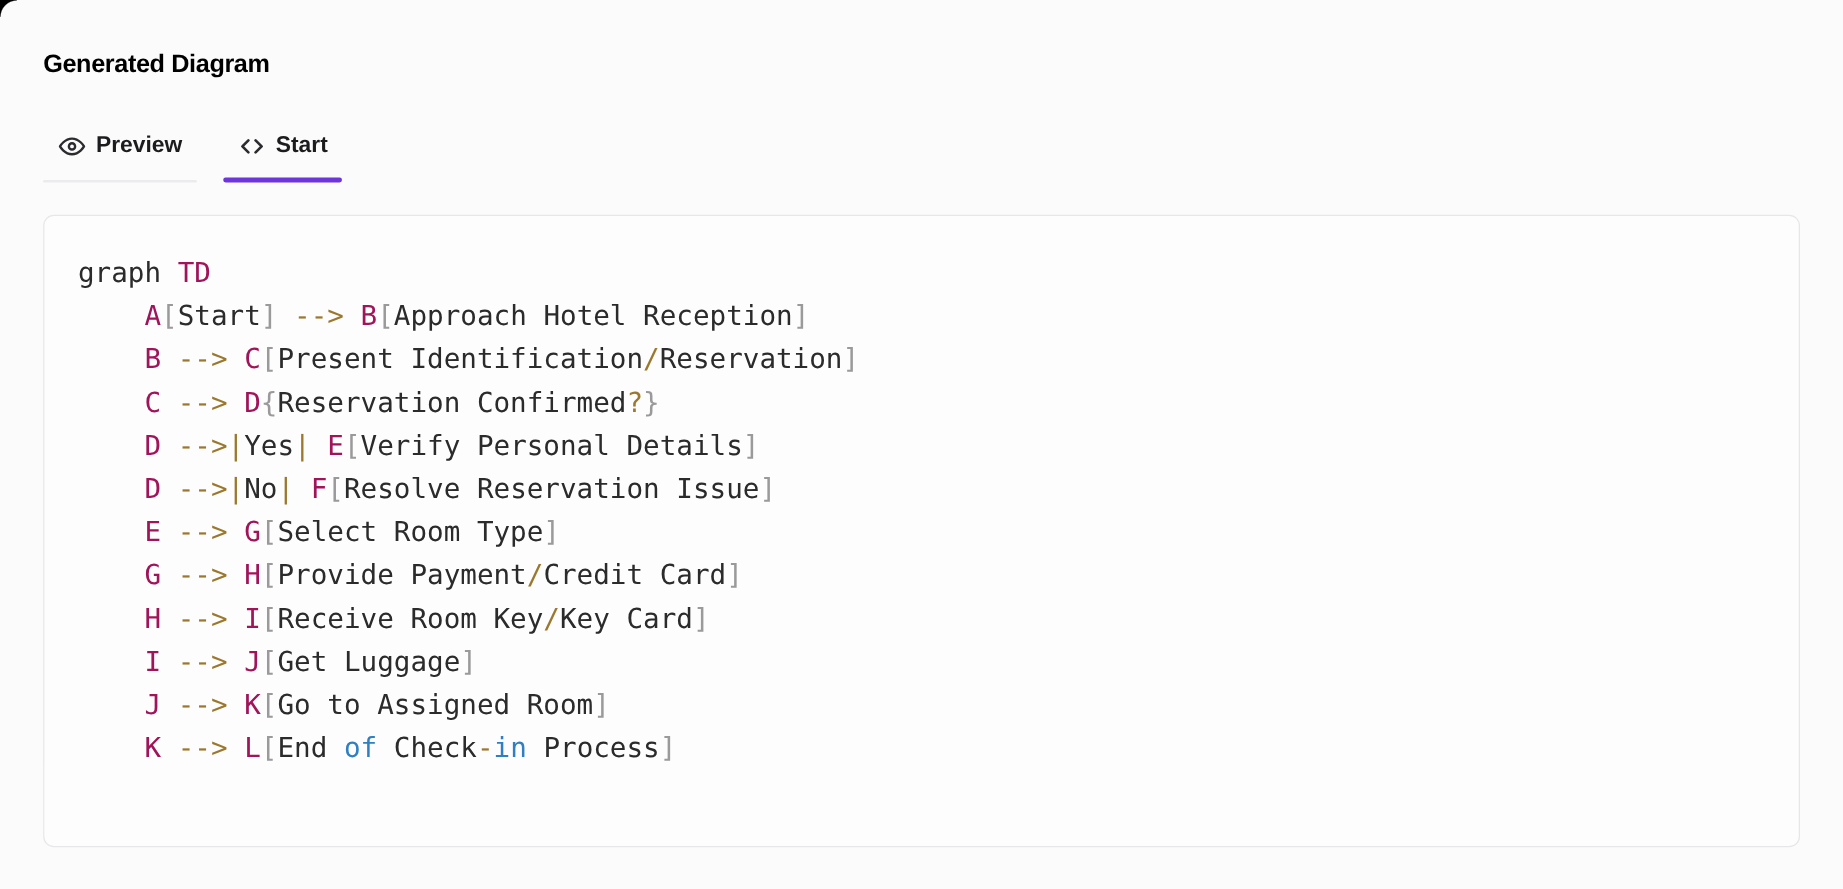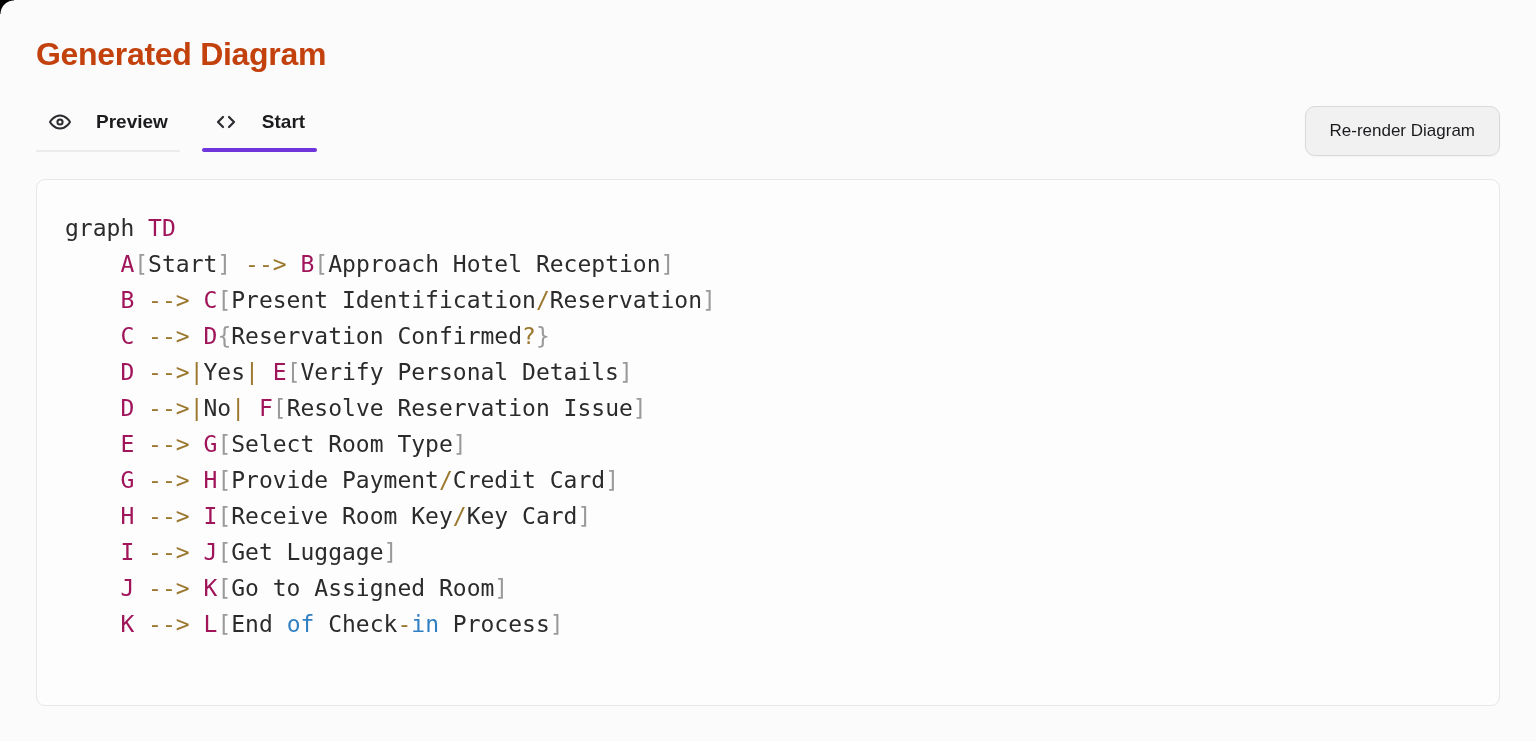--- a/index.html
+++ b/index.html
@@ -10,30 +10,30 @@
     position: relative;
     color: #18181b;
   }
   .corner-tl {
     position: absolute; top: 0; left: 0; width: 14px; height: 14px;
     background: radial-gradient(circle at 14px 14px, transparent 13px, #000 14px);
     pointer-events: none; z-index: 10;
   }
   .page { padding: 34px 36px 0 36px; position: relative; height: 100%; }
   .page-title {
-    font-size: 32px; font-weight: 700; color: #c2410c;
+    font-size: 21px; font-weight: 700; color: #000000;
     letter-spacing: -0.3px; line-height: 40px;
   }
   .tab-row {
     margin-top: 36px;
     display: flex; align-items: center; gap: 22px;
   }
   .tab {
     position: relative;
-    display: flex; align-items: center; gap: 24px;
+    display: flex; align-items: center; gap: 8px;
     padding: 0 12px 18px 12px;
     font-size: 19px; font-weight: 600; color: #1c1c1f;
     cursor: pointer;
   }
   .tab::after {
     content: ""; position: absolute; left: 0; right: 0; bottom: 0;
     height: 2px; background: #ebebed; border-radius: 2px;
   }
   .tab.active::after { height: 4px; background: var(--accent, #6d35db); }
   .tab .icon { display: flex; align-items: center; }
@@ -88,21 +88,20 @@
       <span class="icon">
         <svg viewBox="0 0 24 24" fill="none" stroke-width="2.2" stroke-linecap="round" stroke-linejoin="round">
           <polyline points="9 7 4 12 9 17"></polyline>
           <polyline points="15 7 20 12 15 17"></polyline>
         </svg>
       </span>
       <span>Start</span>
     </div>
   </div>
 
-  <button class="rerender-btn">Re-render Diagram</button>
 
   <div class="code-card">
     <div class="code-content">
         <div class="code-line"><span style="color: rgb(43, 43, 43);">graph </span><span style="color: rgb(160, 20, 90);">TD</span></div>
         <div class="code-line"><span style="color: rgb(43, 43, 43);">    </span><span style="color: rgb(160, 20, 90);">A</span><span style="color: rgb(154, 154, 154);">[</span><span style="color: rgb(43, 43, 43);">Start</span><span style="color: rgb(154, 154, 154);">]</span><span style="color: rgb(43, 43, 43);"> </span><span style="color: rgb(155, 120, 45);">--&gt;</span><span style="color: rgb(43, 43, 43);"> </span><span style="color: rgb(160, 20, 90);">B</span><span style="color: rgb(154, 154, 154);">[</span><span style="color: rgb(43, 43, 43);">Approach Hotel Reception</span><span style="color: rgb(154, 154, 154);">]</span></div>
         <div class="code-line"><span style="color: rgb(43, 43, 43);">    </span><span style="color: rgb(160, 20, 90);">B</span><span style="color: rgb(43, 43, 43);"> </span><span style="color: rgb(155, 120, 45);">--&gt;</span><span style="color: rgb(43, 43, 43);"> </span><span style="color: rgb(160, 20, 90);">C</span><span style="color: rgb(154, 154, 154);">[</span><span style="color: rgb(43, 43, 43);">Present Identification</span><span style="color: rgb(155, 120, 45);">/</span><span style="color: rgb(43, 43, 43);">Reservation</span><span style="color: rgb(154, 154, 154);">]</span></div>
         <div class="code-line"><span style="color: rgb(43, 43, 43);">    </span><span style="color: rgb(160, 20, 90);">C</span><span style="color: rgb(43, 43, 43);"> </span><span style="color: rgb(155, 120, 45);">--&gt;</span><span style="color: rgb(43, 43, 43);"> </span><span style="color: rgb(160, 20, 90);">D</span><span style="color: rgb(154, 154, 154);">{</span><span style="color: rgb(43, 43, 43);">Reservation Confirmed</span><span style="color: rgb(155, 120, 45);">?</span><span style="color: rgb(154, 154, 154);">}</span></div>
         <div class="code-line"><span style="color: rgb(43, 43, 43);">    </span><span style="color: rgb(160, 20, 90);">D</span><span style="color: rgb(43, 43, 43);"> </span><span style="color: rgb(155, 120, 45);">--&gt;|</span><span style="color: rgb(43, 43, 43);">Yes</span><span style="color: rgb(155, 120, 45);">|</span><span style="color: rgb(43, 43, 43);"> </span><span style="color: rgb(160, 20, 90);">E</span><span style="color: rgb(154, 154, 154);">[</span><span style="color: rgb(43, 43, 43);">Verify Personal Details</span><span style="color: rgb(154, 154, 154);">]</span></div>
         <div class="code-line"><span style="color: rgb(43, 43, 43);">    </span><span style="color: rgb(160, 20, 90);">D</span><span style="color: rgb(43, 43, 43);"> </span><span style="color: rgb(155, 120, 45);">--&gt;|</span><span style="color: rgb(43, 43, 43);">No</span><span style="color: rgb(155, 120, 45);">|</span><span style="color: rgb(43, 43, 43);"> </span><span style="color: rgb(160, 20, 90);">F</span><span style="color: rgb(154, 154, 154);">[</span><span style="color: rgb(43, 43, 43);">Resolve Reservation Issue</span><span style="color: rgb(154, 154, 154);">]</span></div>
         <div class="code-line"><span style="color: rgb(43, 43, 43);">    </span><span style="color: rgb(160, 20, 90);">E</span><span style="color: rgb(43, 43, 43);"> </span><span style="color: rgb(155, 120, 45);">--&gt;</span><span style="color: rgb(43, 43, 43);"> </span><span style="color: rgb(160, 20, 90);">G</span><span style="color: rgb(154, 154, 154);">[</span><span style="color: rgb(43, 43, 43);">Select Room Type</span><span style="color: rgb(154, 154, 154);">]</span></div>

